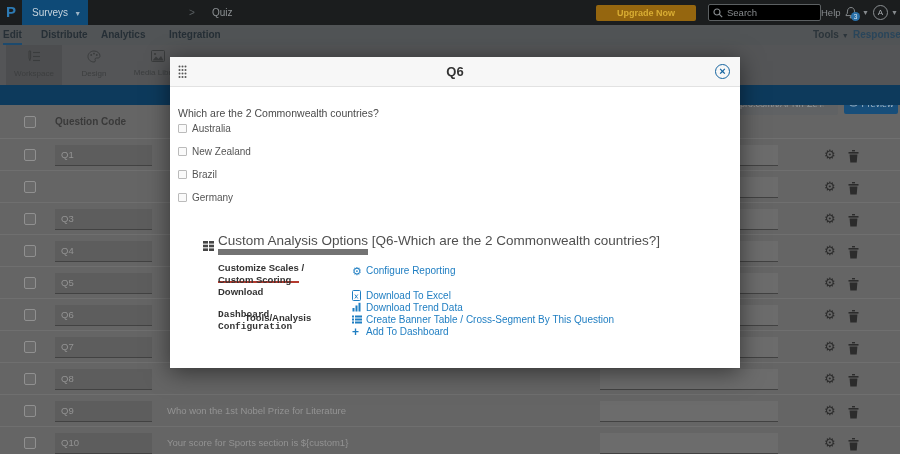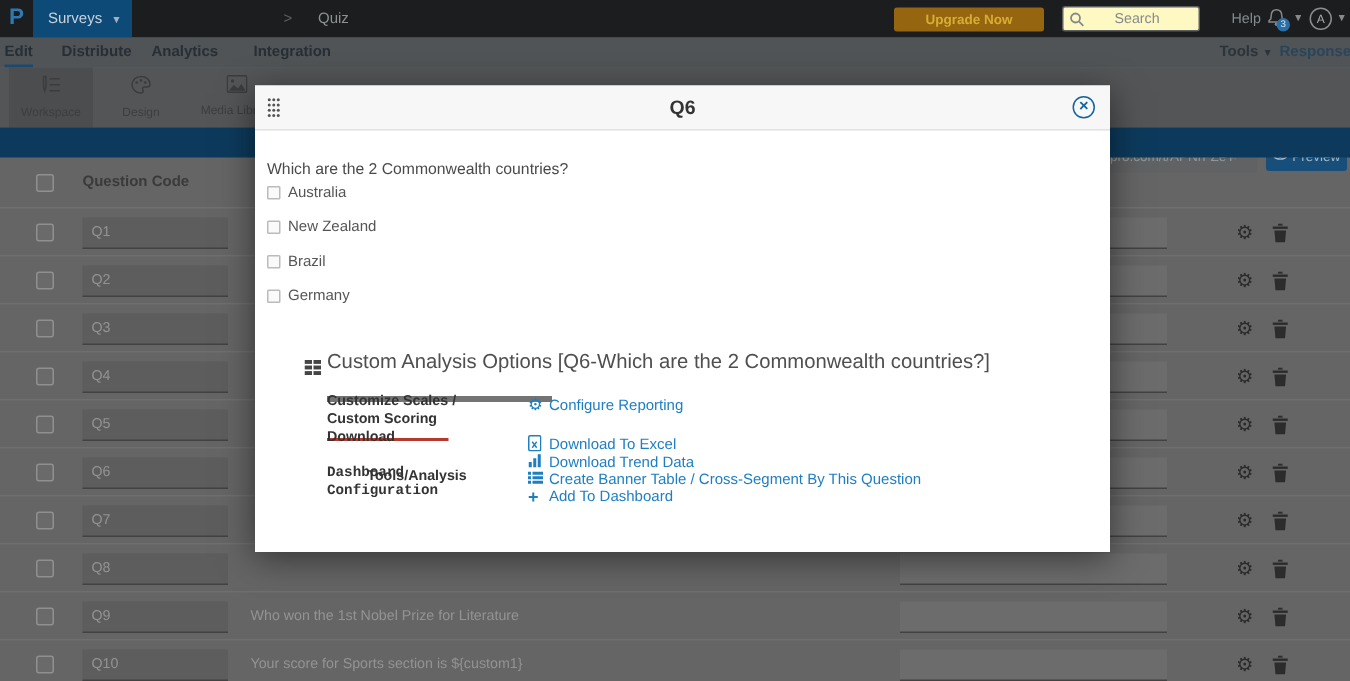--- a/index.html
+++ b/index.html
@@ -9,21 +9,21 @@
   
   .topbar { position:absolute; left:0; top:0; width:900px; height:25px; background:#1b1d1e; }
   .p-logo { position:absolute; left:6px; top:3px; font-size:15px; font-weight:bold; color:#2d7ab3; }
   .surveys-box { position:absolute; left:22px; top:0; width:66px; height:25px; background:#0e4a77; color:#c6d3dd; font-size:10px; line-height:25px; padding-left:10px; }
   .surveys-box .caret { color:#9db4c6; font-size:7px; margin-left:6px; }
   .crumb { position:absolute; top:0; font-size:10px; line-height:25px; }
   .crumb.c1 { left:102px; color:#75797c; }
   .crumb.sep { left:189px; color:#5a5f62; }
   .crumb.c2 { left:212px; color:#8d9194; }
   .upgrade { position:absolute; left:596px; top:5px; width:100px; height:16px; background:#95660f; border-radius:2px; color:#d9ad33; font-size:9px; font-weight:bold; text-align:center; line-height:16px; }
-  .searchbox { position:absolute; left:708px; top:4px; width:92px; height:17px; background:#fef9c3; border:1px solid #5c6062; border-radius:2px; color:#868a8d; font-size:9.5px; line-height:15px; padding-left:34px; }
+  .searchbox { position:absolute; left:708px; top:4px; width:113px; height:17px; background:#000000; border:1px solid #5c6062; border-radius:2px; color:#868a8d; font-size:9.5px; line-height:15px; padding-left:18px; }
   .searchbox svg { position:absolute; left:4px; top:3px; }
   .help { position:absolute; left:821px; top:0; font-size:9.5px; line-height:25px; color:#868a8d; }
   .bell { position:absolute; left:845px; top:6px; }
   .badge { position:absolute; left:851px; top:12px; width:9px; height:9px; border-radius:50%; background:#2a70a8; color:#dbe7f2; font-size:6.5px; text-align:center; line-height:9px; }
   .tb-caret { position:absolute; top:0; font-size:7px; line-height:25px; color:#868a8d; }
   .avatar { position:absolute; left:873px; top:5px; width:15px; height:15px; border:1px solid #8a8e91; border-radius:50%; color:#abafb2; font-size:8px; text-align:center; line-height:13px; }
 
   .navrow { position:absolute; left:0; top:25px; width:900px; height:20px; background:#515456; }
   .nav-item { position:absolute; top:0; height:20px; font-size:10px; font-weight:bold; color:#262f36; line-height:19px; }
   .nav-item.active { border-bottom:2px solid #1c4a6e; }
@@ -63,22 +63,22 @@
   .modal-header { position:absolute; left:0; top:0; width:570px; height:30px; background:#f7f7f7; border-bottom:1px solid #e2e2e2; text-align:center; }
   .modal-title { font-size:13px; font-weight:bold; color:#333; line-height:30px; }
   .drag-handle { position:absolute; left:8px; top:8px; }
   .close-btn { position:absolute; right:10px; top:7px; width:15px; height:15px; border:1px solid #1464a0; border-radius:50%; color:#1464a0; font-size:11px; font-weight:bold; text-align:center; line-height:13px; }
   .m-question { position:absolute; left:8px; top:50px; font-size:10.5px; color:#4a4a4a; }
   .m-opt { position:absolute; left:8px; height:12px; }
   .m-cb { position:absolute; left:0; top:1px; width:9px; height:9px; border:1px solid #bbb; background:#fafafa; border-radius:1px; }
   .m-opt .olbl { position:absolute; left:14px; top:0; font-size:10px; color:#555; white-space:nowrap; }
   .sec-icon { position:absolute; left:33px; top:180px; }
   .sec-title { position:absolute; left:48px; top:176px; font-size:13.5px; color:#4f4f4f; white-space:nowrap; }
-  .red-u { border-bottom:4px solid #737373; padding-bottom:16px; }
-  .red-u2 { border-bottom:2px solid #b43a2e; padding-bottom:19px; }
+  .red-u { border-bottom:6px solid #737373; padding-bottom:1px; }
+  .red-u2 { border-bottom:2px solid #b43a2e; padding-bottom:8px; }
   .lcol-item { position:absolute; left:48px; width:120px; font-size:9.5px; font-weight:bold; color:#333; line-height:11.5px; }
   .link-row { position:absolute; left:182px; white-space:nowrap; font-size:10px; color:#1f7ec2; }
   .link-row .li { display:inline-block; width:14px; text-align:left; vertical-align:middle; }
   .link-row .gearglyph { font-size:11px; line-height:10px; }
   .link-row .plusglyph { font-size:12px; font-weight:bold; line-height:10px; }
 </style>
 </head>
 <body>
 
 <div class="screen">
@@ -179,21 +179,20 @@
         <svg width="11" height="13" viewBox="0 0 11 13">
             <rect x="4" y="0" width="3" height="1.4" fill="#2c2c2c"></rect>
             <rect x="0.5" y="2" width="10" height="1.6" fill="#2c2c2c"></rect>
             <path d="M1.6 4.6h7.8L8.7 12.5H2.3z" fill="#2c2c2c"></path>
           </svg>
       </span>
     </div>
 
     <div class="trow">
       <span class="cb"></span>
-      <span class="qcode-input">Q2</span>
       <span class="qtext"></span>
       <span class="rinput"></span>
       <span class="gear">⚙</span>
       <span class="trash">
         <svg width="11" height="13" viewBox="0 0 11 13">
             <rect x="4" y="0" width="3" height="1.4" fill="#2c2c2c"></rect>
             <rect x="0.5" y="2" width="10" height="1.6" fill="#2c2c2c"></rect>
             <path d="M1.6 4.6h7.8L8.7 12.5H2.3z" fill="#2c2c2c"></path>
           </svg>
       </span>

